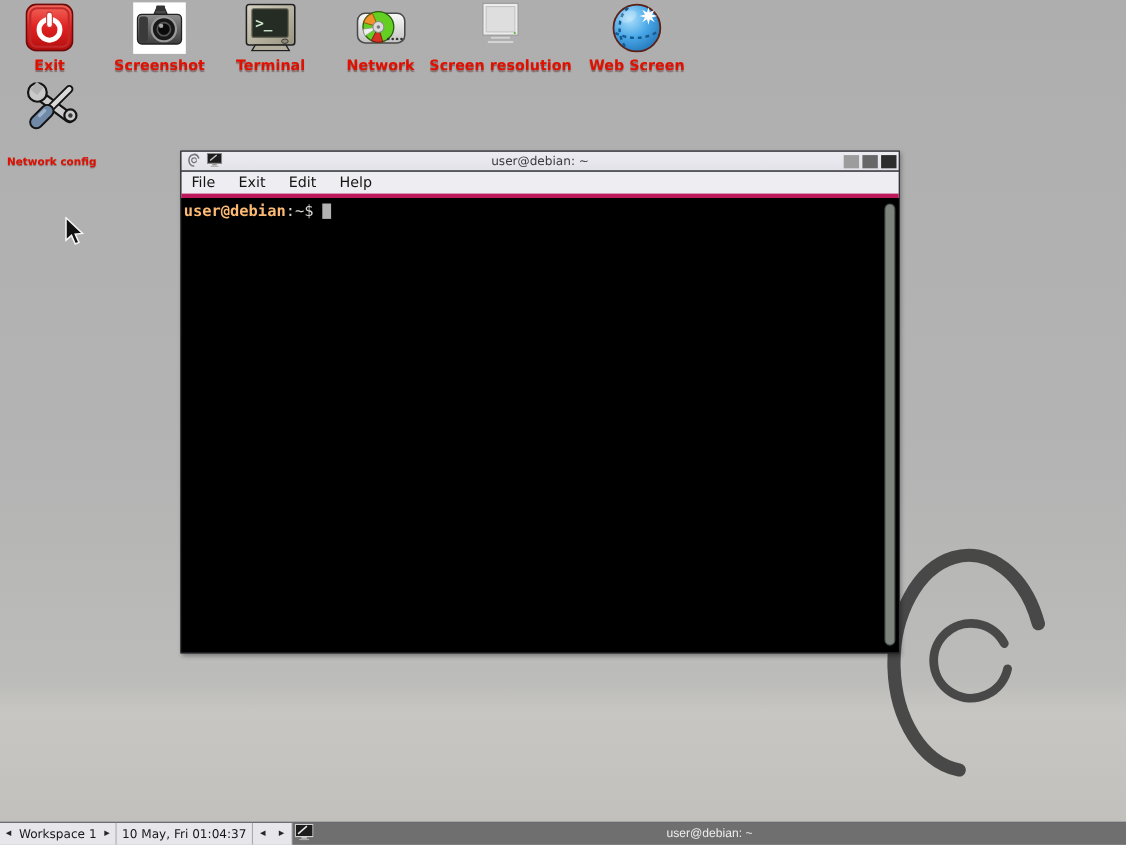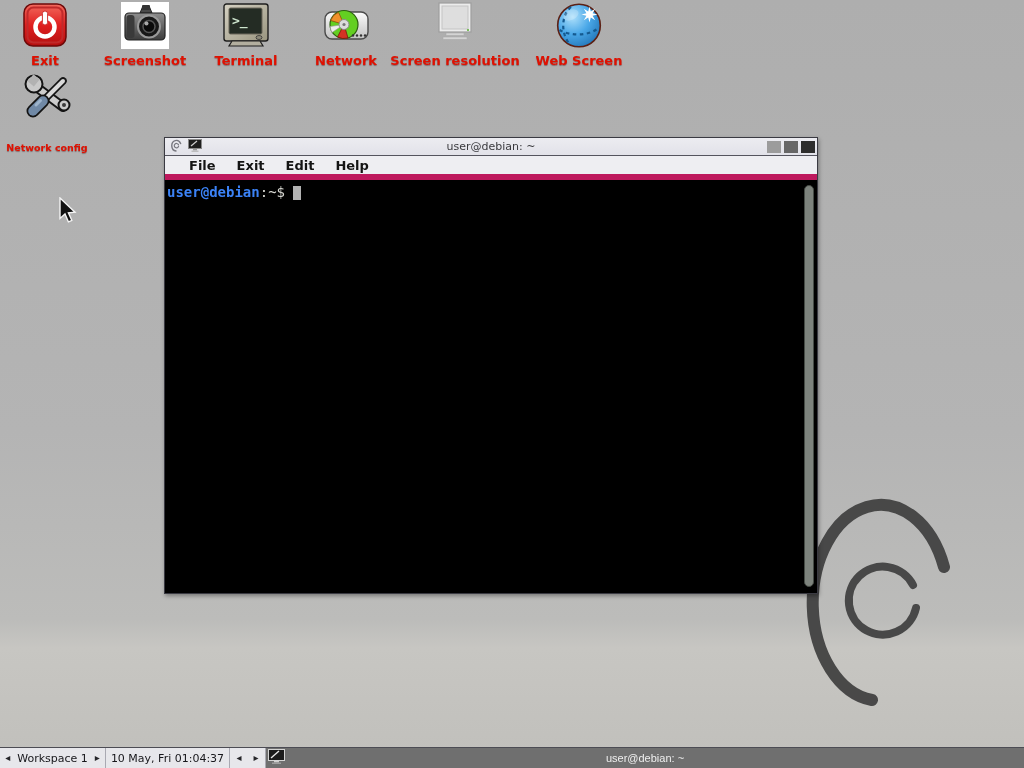--- a/index.html
+++ b/index.html
@@ -47,28 +47,28 @@
     font-size:11px; color:#3a3a3e; pointer-events:none;
   }
   .tb-buttons { margin-left:auto; display:flex; gap:3px; position:relative; z-index:2; }
   .tb-btn { width:14px; height:12px; border:none; }
   .tb-btn.b1 { background:#9c9c9c; }
   .tb-btn.b2 { background:#676767; }
   .tb-btn.b3 { background:#2d2d2d; }
 
   .menubar {
     height:24px; background:#eeeef2; display:flex; align-items:center;
-    padding-left:16px; border-bottom:6px solid #be185d;font-weight:bold;
+    padding-left:1px; border-bottom:4px solid #be185d;
   }
   .menu-item { font-size:13px; color:#141414; padding:2px 8px; margin-right:5px; }
 
   .term-content { position:relative; flex:1; background:#000;
     font-family:"DejaVu Sans Mono", monospace; font-size:14px; font-weight:bold; }
   .prompt-line { padding:4px 0 0 2px; white-space:pre; line-height:16px; }
-  .p-user { color:#3b82f6; }
+  .p-user { color:#fdba74; }
   .p-suffix { color:#d6d6d0; font-weight:normal; }
   .term-cursor { display:inline-block; width:8px; height:14px; background:#b2b2b2; margin-left:8px; vertical-align:middle; }
   .scrollbar {
     position:absolute; right:3px; top:5px; width:10px; height:calc(100% - 11px);
     background:#7d837d; border:1px solid #464c46; border-radius:5px;
   }
 
   
   .taskbar {
     position:absolute; left:0; right:0; bottom:0; height:21px;

